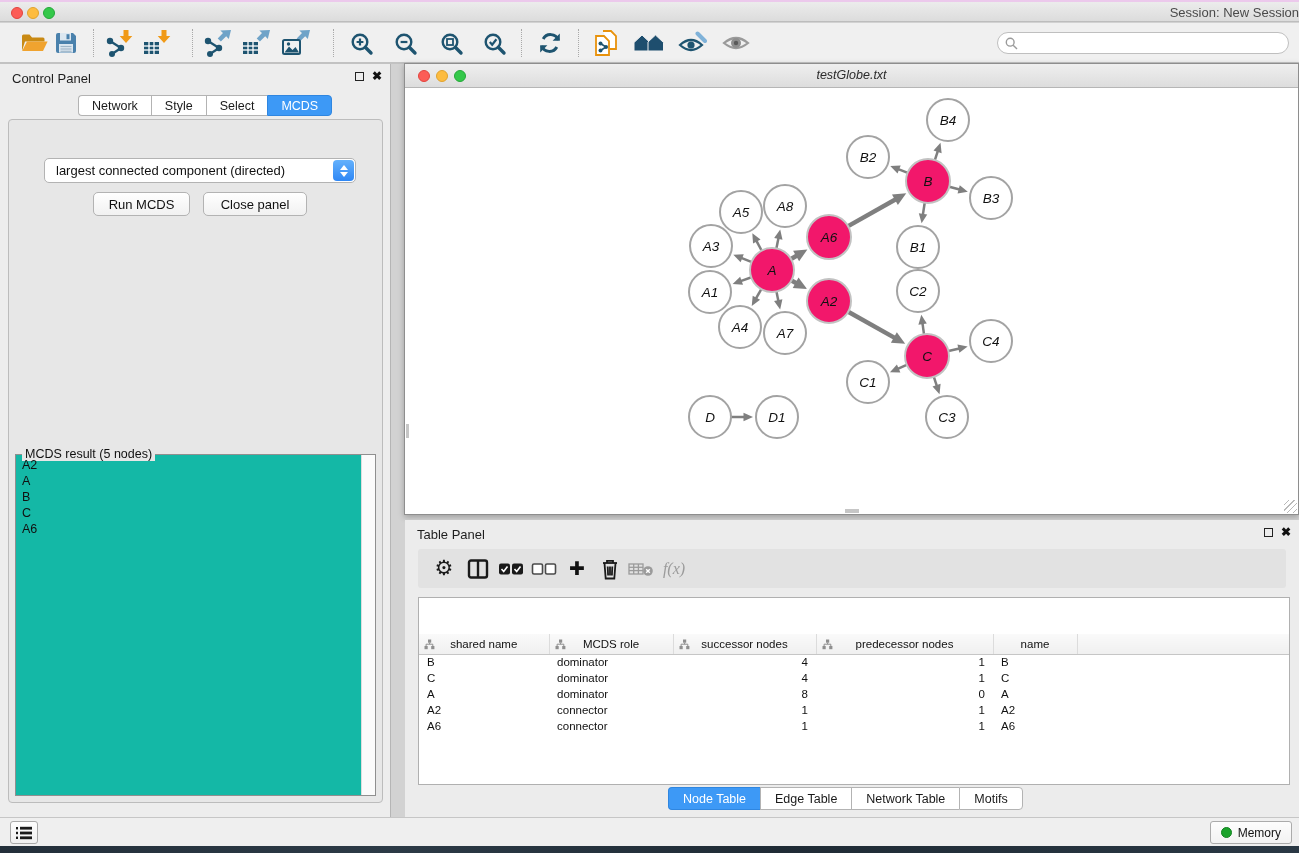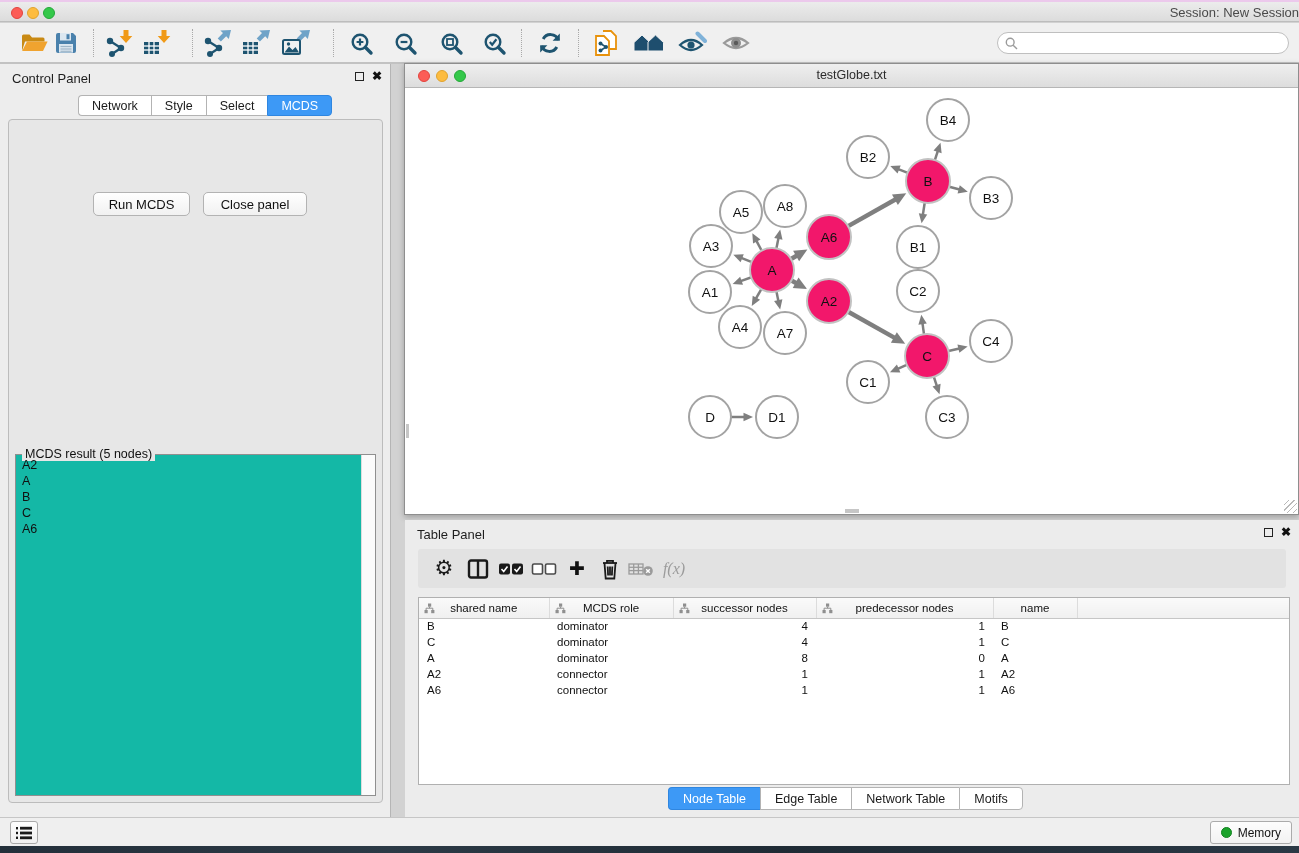--- a/index.html
+++ b/index.html
@@ -67,21 +67,21 @@
   .mcds-legend { position:absolute; left:6px; top:-8px; background:#e7e7e7; padding:0 3px;
     font-size:12.5px; color:#111; }
   .mcds-list { position:absolute; left:0; top:2px; right:15px; bottom:0; overflow:hidden;
     font-size:12.5px; color:#111; }
   .mcds-list .item { padding:0 6px; height:16px; line-height:16px; }
   .mcds-scroll { position:absolute; right:0; top:0; bottom:0; width:14px; background:#fbfbfb;
     border-left:1px solid #ddd; }
 
   
   .net-frame { position:absolute; left:404px; top:63px; width:895px; height:452px;
-    background:#84cc16; border:1px solid #8e8e8e; box-shadow:0 2px 6px rgba(0,0,0,.25); }
+    background:#84cc16; border:1px solid #8e8e8e; box-shadow:0 2px 6px rgba(0,0,0,.25);font-style:italic; }
   .net-titlebar { position:absolute; left:0; top:0; right:0; height:24px;
     background:linear-gradient(#efefef,#dddddd); border-bottom:1px solid #b6b6b6; }
   .net-titlebar .tl { top:6px; }
   .net-titlebar .tl.red { left:13px; } .net-titlebar .tl.yellow { left:31px; } .net-titlebar .tl.green { left:49px; }
   .net-title { position:absolute; left:0; right:0; top:4px; text-align:center; font-size:12.5px; color:#2b2b2b; }
   .net-canvas { position:absolute; left:0; top:24px; width:893px; height:426px; background:#fff; }
   .net-grip { position:absolute; right:1px; bottom:1px; width:13px; height:13px;
     background:repeating-linear-gradient(135deg, transparent 0 3px, #b9b9b9 3px 4px); }
   .thumb-left { position:absolute; left:1px; top:360px; width:3px; height:14px; background:#c6c6c6; }
   .thumb-bottom { position:absolute; left:440px; bottom:1px; width:14px; height:4px; background:#c6c6c6; }
@@ -91,21 +91,21 @@
   .tp-toolbar { position:absolute; left:13px; top:29px; width:868px; height:39px;
     background:#e2e2e2; border-radius:3px; }
   .tp-btn { position:absolute; top:4px; width:32px; height:31px; background:none; border:none;
     display:flex; align-items:center; justify-content:center; }
   .gear-glyph { font-size:21px; color:#1a1a1a; line-height:21px; font-family:"DejaVu Sans",sans-serif; }
   .plus-glyph { font-size:19px; color:#111; line-height:19px; font-family:"DejaVu Sans",sans-serif; }
   .fx-glyph { font-size:16px; color:#9b9b9b; font-style:italic; font-family:"Liberation Serif",serif; }
 
   .node-table { position:absolute; left:13px; top:77px; width:872px; height:188px;
     background:#fff; border:1px solid #b0b0b0; overflow:hidden; }
-  table.grid { border-collapse:collapse; table-layout:fixed; width:872px; font-size:11.5px; color:#111; }
+  table.grid { border-collapse:collapse; table-layout:fixed; width:872px; font-size:11.5px; color:#111;margin-top:36px; }
   table.grid th { height:20px; font-weight:normal; background:linear-gradient(#fafafa,#f0f0f0);
     border-bottom:1px solid #c6c6c6; border-right:1px solid #dcdcdc; position:relative; font-size:11.5px; }
   table.grid th .hlbl { display:inline-block; }
   table.grid th .hicon { position:absolute; left:5px; top:5px; }
   table.grid td { height:16px; padding:0 8px; white-space:nowrap; overflow:hidden; }
   td.al { text-align:left; } td.ar { text-align:right; }
 
   .tp-tabs { position:absolute; left:263px; top:267px; display:flex; height:23px; }
   .tp-tab { background:#fff; border:1px solid #b3b3b3; border-right:none; font-size:12.5px; color:#1a1a1a;
     padding:0 14px; display:flex; align-items:center; }
@@ -310,20 +310,27 @@
     <span class="float-box"></span>
     <span class="close-x">✖</span>
   </div>
   <div class="cp-tabs">
       <div class="cp-tab">Network</div>
       <div class="cp-tab">Style</div>
       <div class="cp-tab">Select</div>
       <div class="cp-tab active">MCDS</div>
     </div>
   <div class="cp-inner">
+    <div class="criterion">
+      <span>largest connected component (directed)</span>
+      <span class="stepper">
+        <span class="step-up"></span>
+          <span class="step-down"></span>
+      </span>
+    </div>
     <button class="cp-btn btn-run">Run MCDS</button>
     <button class="cp-btn btn-close">Close panel</button>
     <div class="mcds-box">
       <span class="mcds-legend">MCDS result (5 nodes)</span>
       <div class="mcds-list">
           <div class="item">A2</div>
           <div class="item">A</div>
           <div class="item">B</div>
           <div class="item">C</div>
           <div class="item">A6</div>

